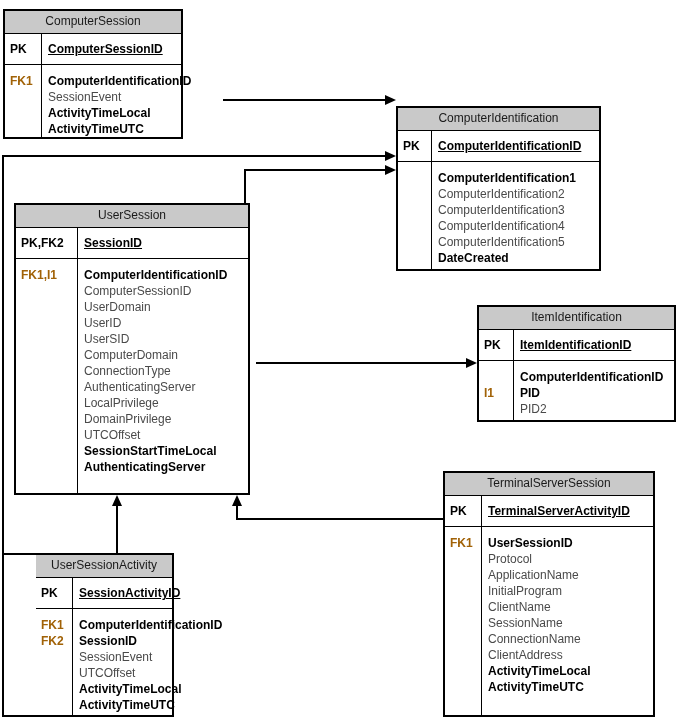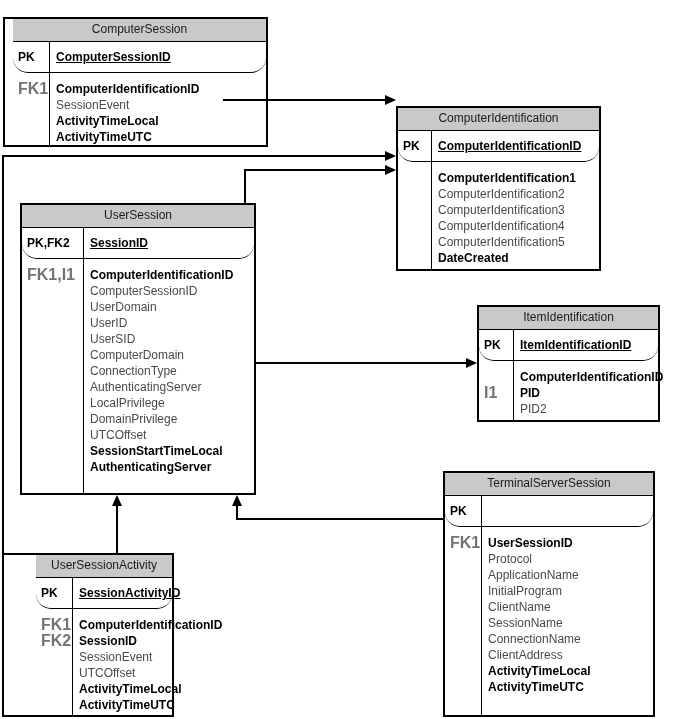--- a/index.html
+++ b/index.html
@@ -4,37 +4,37 @@
 <style>
   html,body{margin:0;padding:0;}
   body{background:#ffffff;font-family:"Liberation Sans","DejaVu Sans",sans-serif;}
   #canvas{position:relative;width:684px;height:719px;background:#ffffff;overflow:hidden;}
 
   
   .table{position:absolute;background:#ffffff;border:2px solid #000;box-sizing:border-box;
          display:flex;flex-direction:column;}
   .thead{height:22px;flex:0 0 22px;background:#c9c9c9;border-bottom:1px solid #000;
          text-align:center;line-height:21px;font-size:12px;color:#1a1a1a;}
-  .pkrow{flex:0 0 30px;display:flex;border-bottom:1px solid #000;border-radius:15px;}
+  .pkrow{flex:0 0 30px;display:flex;border-bottom:1px solid #000;}
   .kcell{width:var(--kw);flex:0 0 var(--kw);border-right:1px solid #000;
          box-sizing:border-box;padding-left:5px;font-weight:bold;font-size:12px;}
   .pkrow .kcell{display:flex;align-items:center;}
   .pkrow .fcell{display:flex;align-items:center;padding-left:6px;}
   .pkfield{font-weight:bold;text-decoration:underline;font-size:12px;color:#000;}
   .brow{flex:1;display:flex;}
   .brow .kcell{padding-top:8px;}
   .brow .fcell{flex:1;padding:8px 0 0 6px;}
-  .kline{height:16px;line-height:16px;font-size:16px;font-weight:bold;color:#737373;}
+  .kline{height:16px;line-height:16px;font-size:12px;font-weight:bold;color:#a16207;}
   .fline{height:16px;line-height:16px;font-size:12px;color:#4a4a4a;white-space:nowrap;}
   .fline.em{color:#000;font-weight:bold;}
 
-  #t0{left:3px;  top:17px;  width:265px;height:130px;padding-left:8px;--kw:37px;}
+  #t0{left:3px;  top:9px;  width:180px;height:130px;--kw:37px;}
   #t1{left:396px;top:66px; width:205px;height:165px;margin-top:40px;--kw:34px;}
-  #t2{left:20px; top:203px;width:236px;height:292px;--kw:62px;}
-  #t3{left:477px;top:305px;width:183px;height:117px;--kw:35px;}
+  #t2{left:14px; top:203px;width:236px;height:292px;--kw:62px;}
+  #t3{left:477px;top:305px;width:199px;height:117px;--kw:35px;}
   #t4{left:2px;  top:553px;width:172px;height:164px;padding-left:32px;--kw:37px;}
   #t5{left:443px;top:471px;width:212px;height:246px;--kw:37px;}
 
   
   .seg{position:absolute;background:#000;}
   .arrow-right{position:absolute;width:0;height:0;
     border-top:5px solid transparent;border-bottom:5px solid transparent;
     border-left:11px solid #000;}
   .arrow-up{position:absolute;width:0;height:0;
     border-left:5px solid transparent;border-right:5px solid transparent;
@@ -159,20 +159,23 @@
           <div class="fline em">ActivityTimeLocal</div>
           <div class="fline em">ActivityTimeUTC</div>
         </div>
     </div>
   </div>
 
   <div class="table" id="t5">
     <div class="thead">TerminalServerSession</div>
     <div class="pkrow">
       <div class="kcell">PK</div>
+      <div class="fcell">
+          <span class="pkfield">TerminalServerActivityID</span>
+        </div>
     </div>
     <div class="brow">
       <div class="kcell keys">
           <div class="kline">FK1</div>
         </div>
       <div class="fcell fields">
           <div class="fline em">UserSessionID</div>
           <div class="fline">Protocol</div>
           <div class="fline">ApplicationName</div>
           <div class="fline">InitialProgram</div>

